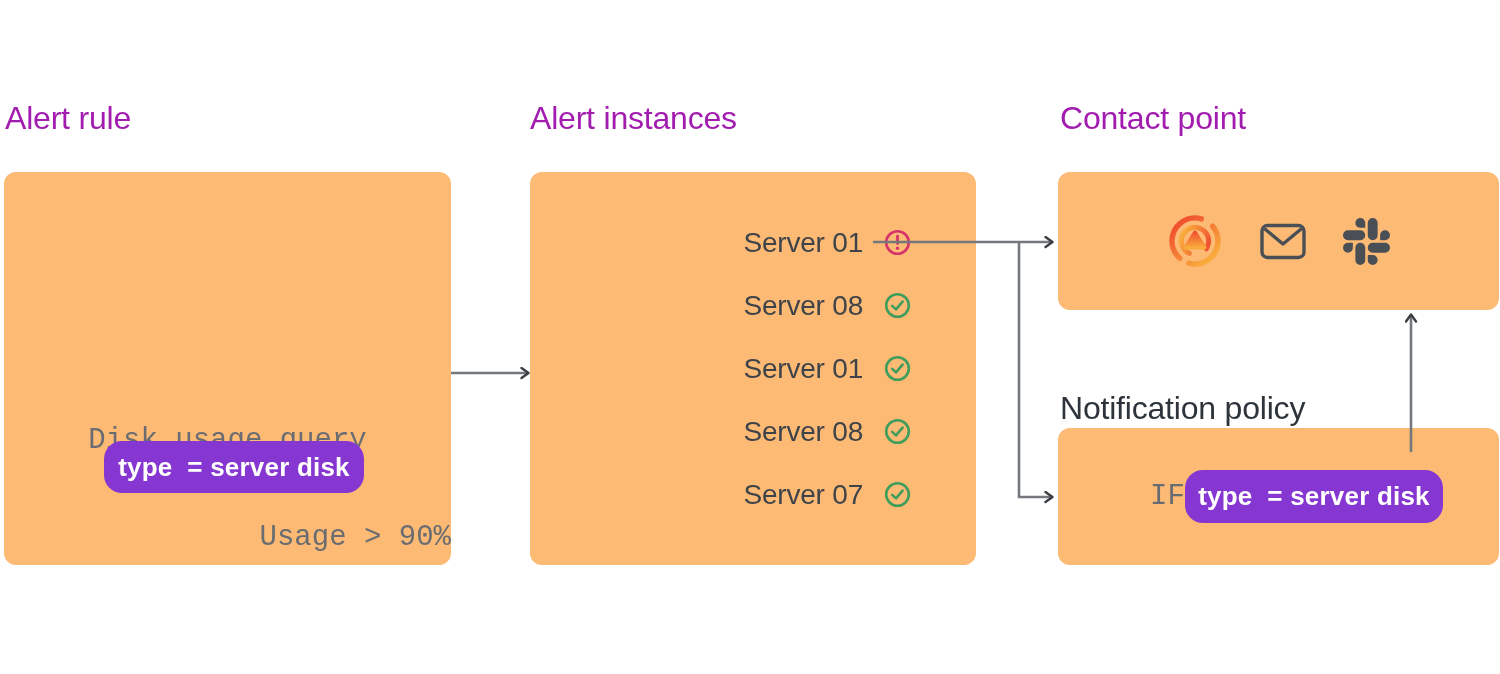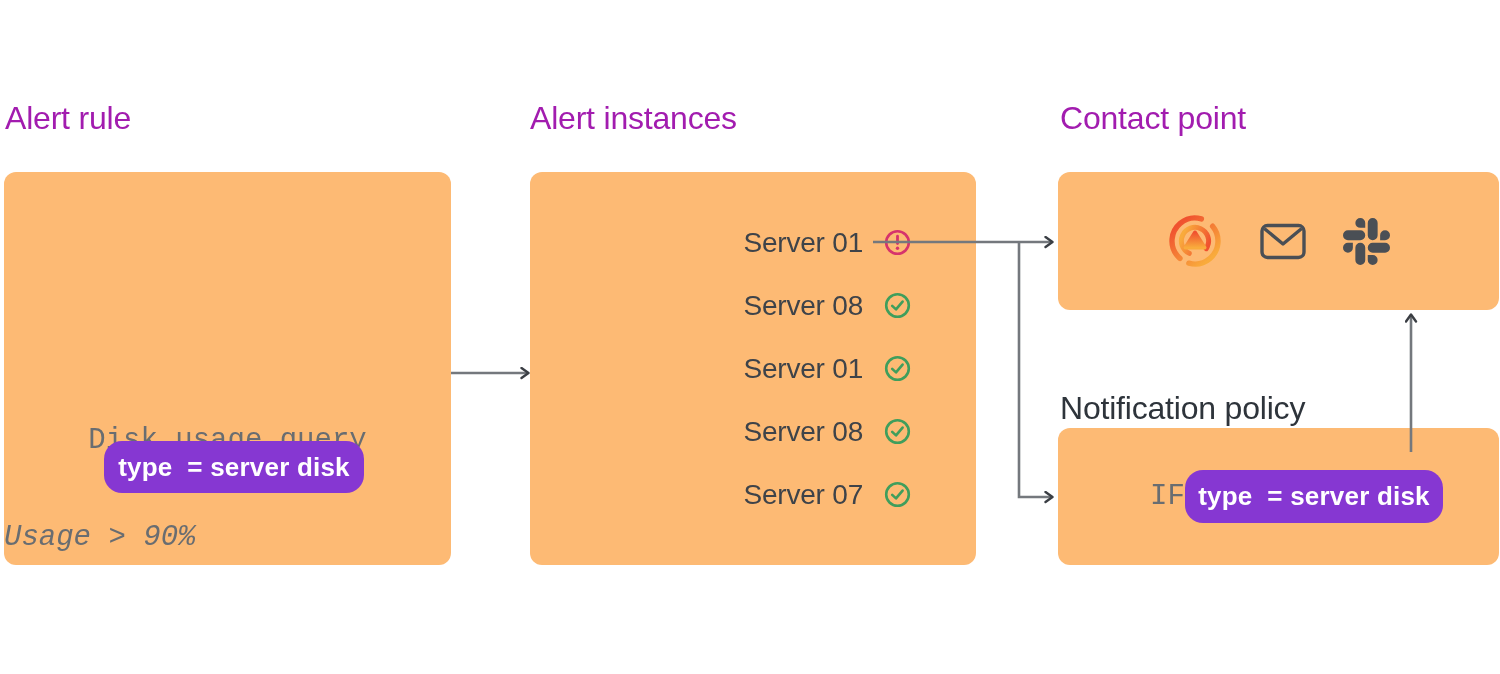--- a/index.html
+++ b/index.html
@@ -20,21 +20,21 @@
   .card-alert-instances{left:530px;top:172px;width:446px;height:393px;
     display:flex;flex-direction:column;align-items:center;justify-content:center;}
   .card-contact-point{left:1058px;top:172px;width:441px;height:138px;
     display:flex;align-items:center;justify-content:center;gap:37px;}
   .card-notification-policy{left:1058px;top:428px;width:441px;height:137px;}
   .mono{
     font-family:"Liberation Mono",monospace;font-size:29px;color:#696d71;
     white-space:pre;
   }
   .query-line{position:absolute;left:0;top:252px;width:100%;text-align:center;}
-  .condition-line{position:absolute;left:0;top:349px;width:100%;text-align:left;font-style:italic;}
+  .condition-line{position:absolute;left:0;top:349px;width:100%;text-align:right;}
   .badge{
     position:absolute;background:#8637d2;border-radius:18px;
     display:flex;align-items:center;justify-content:center;
     color:#ffffff;font-size:26px;font-weight:700;white-space:pre;
     letter-spacing:0.2px;
   }
   .badge-rule{left:100px;top:269px;width:260px;height:52px;}
   .badge-policy{left:127px;top:42px;width:258px;height:53px;}
   .server-row{
     display:flex;align-items:center;justify-content:flex-end;

